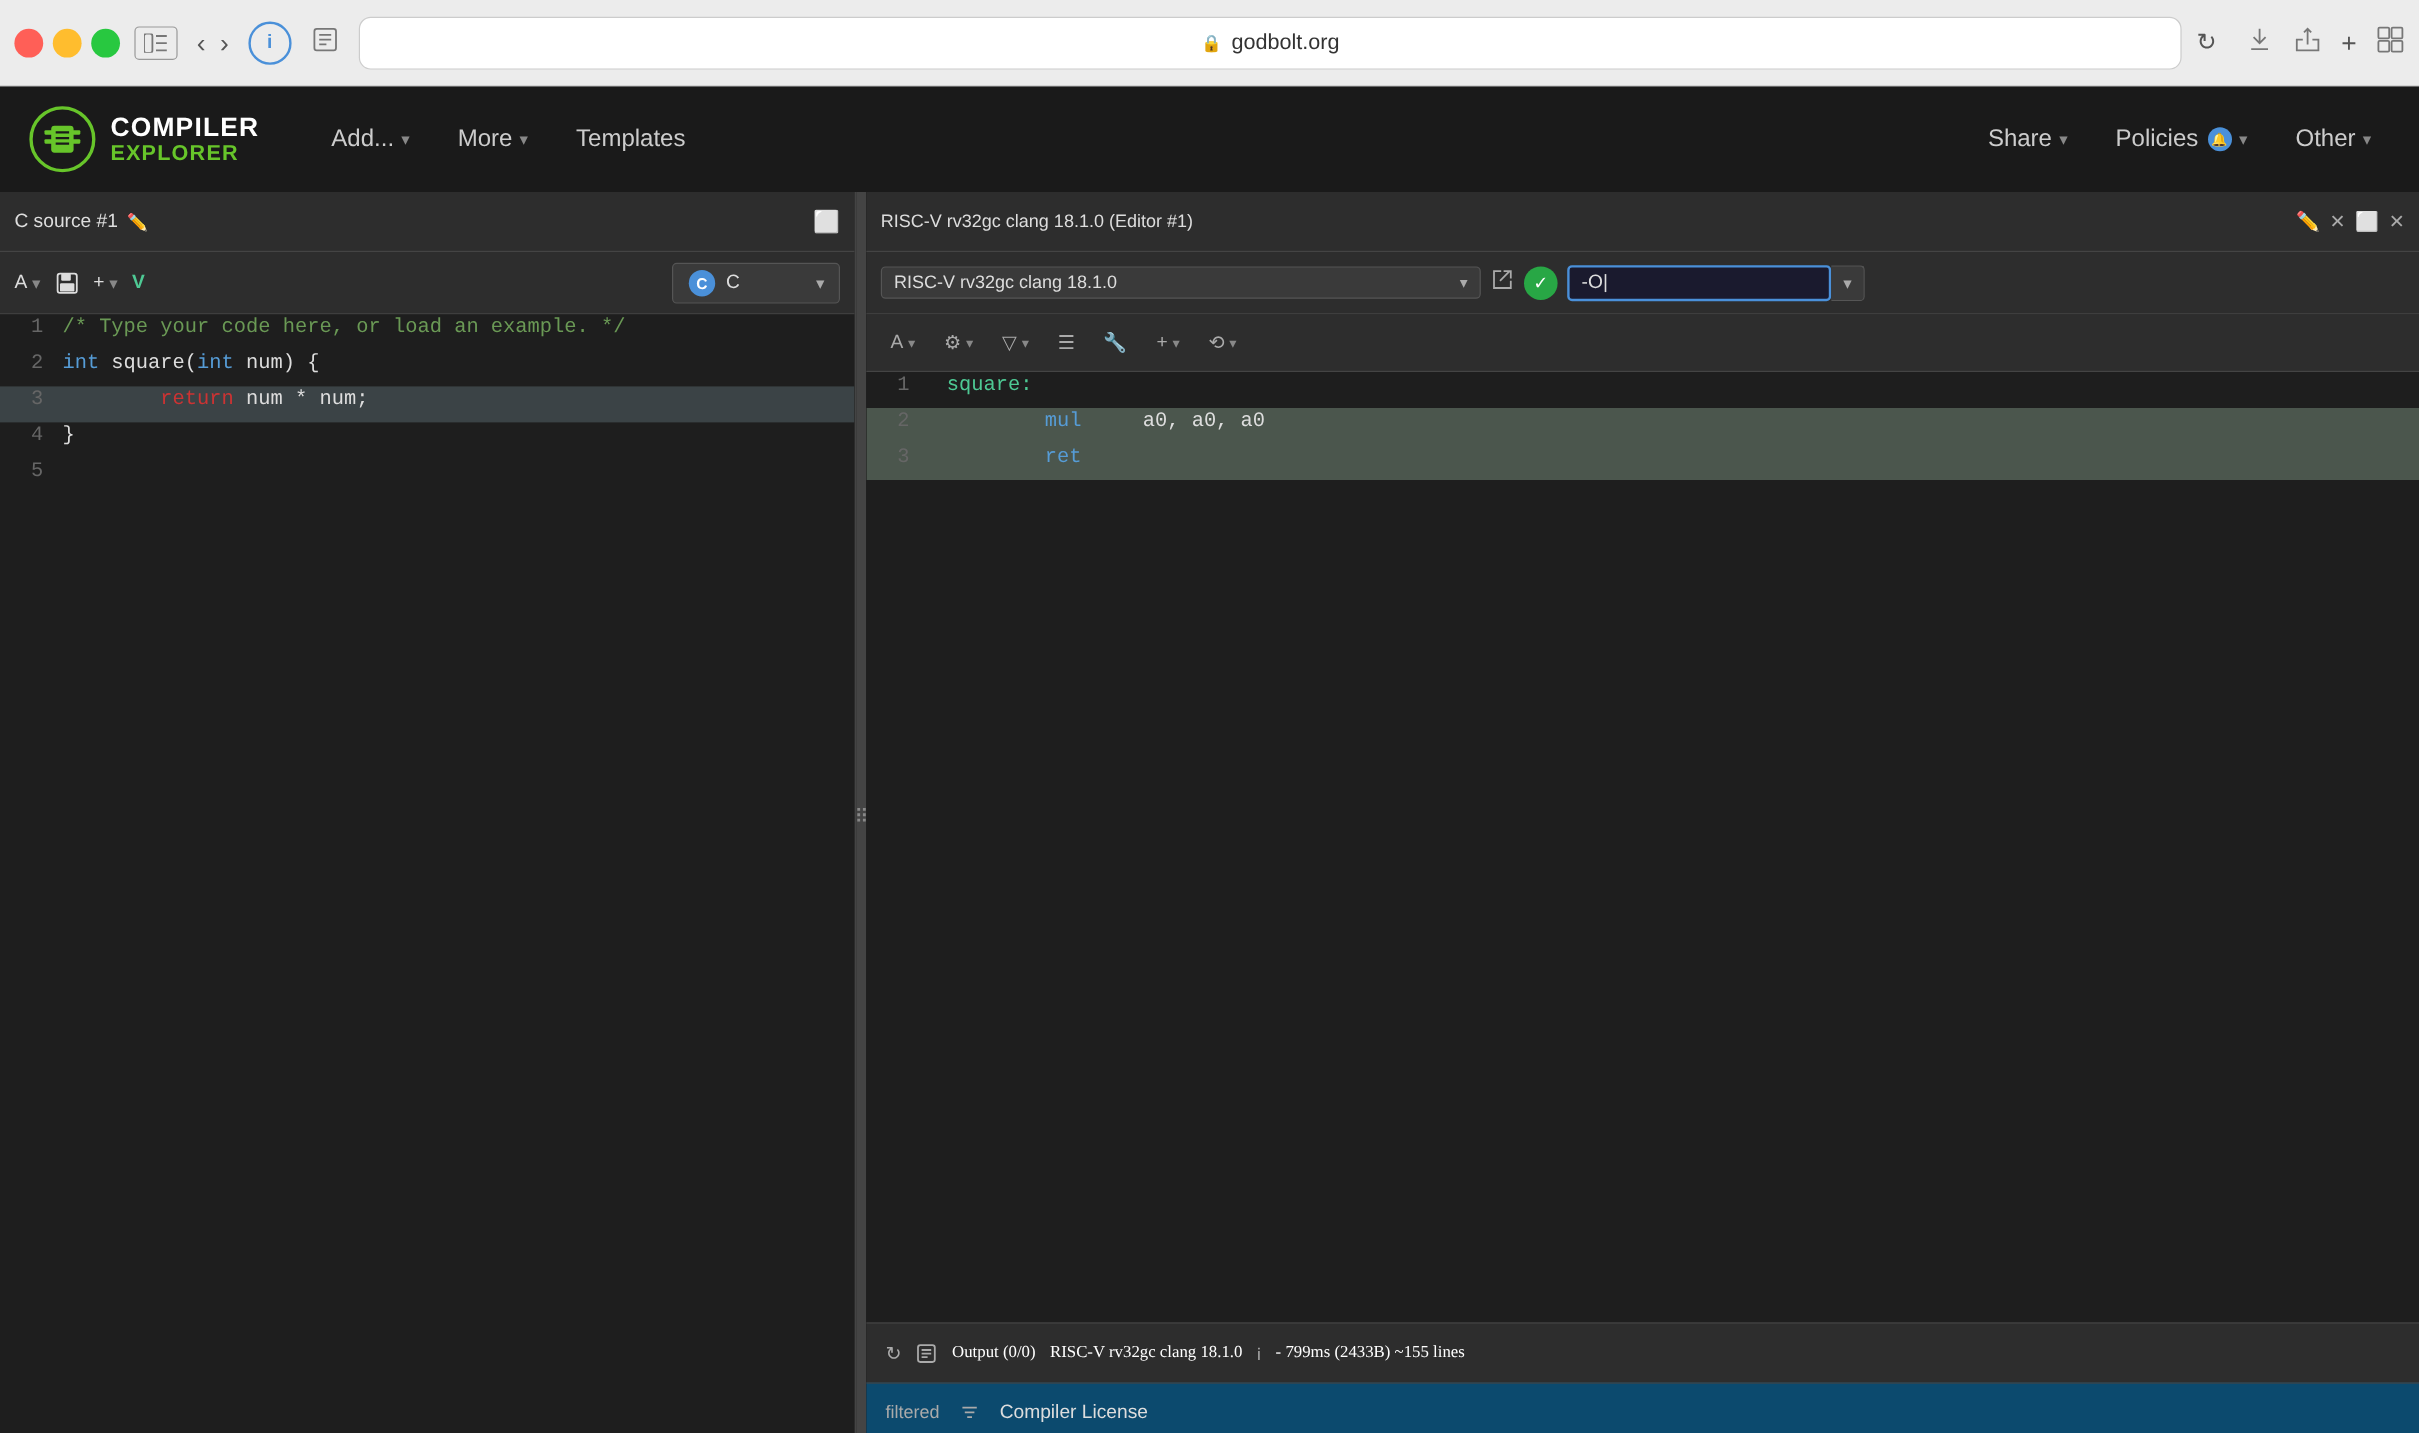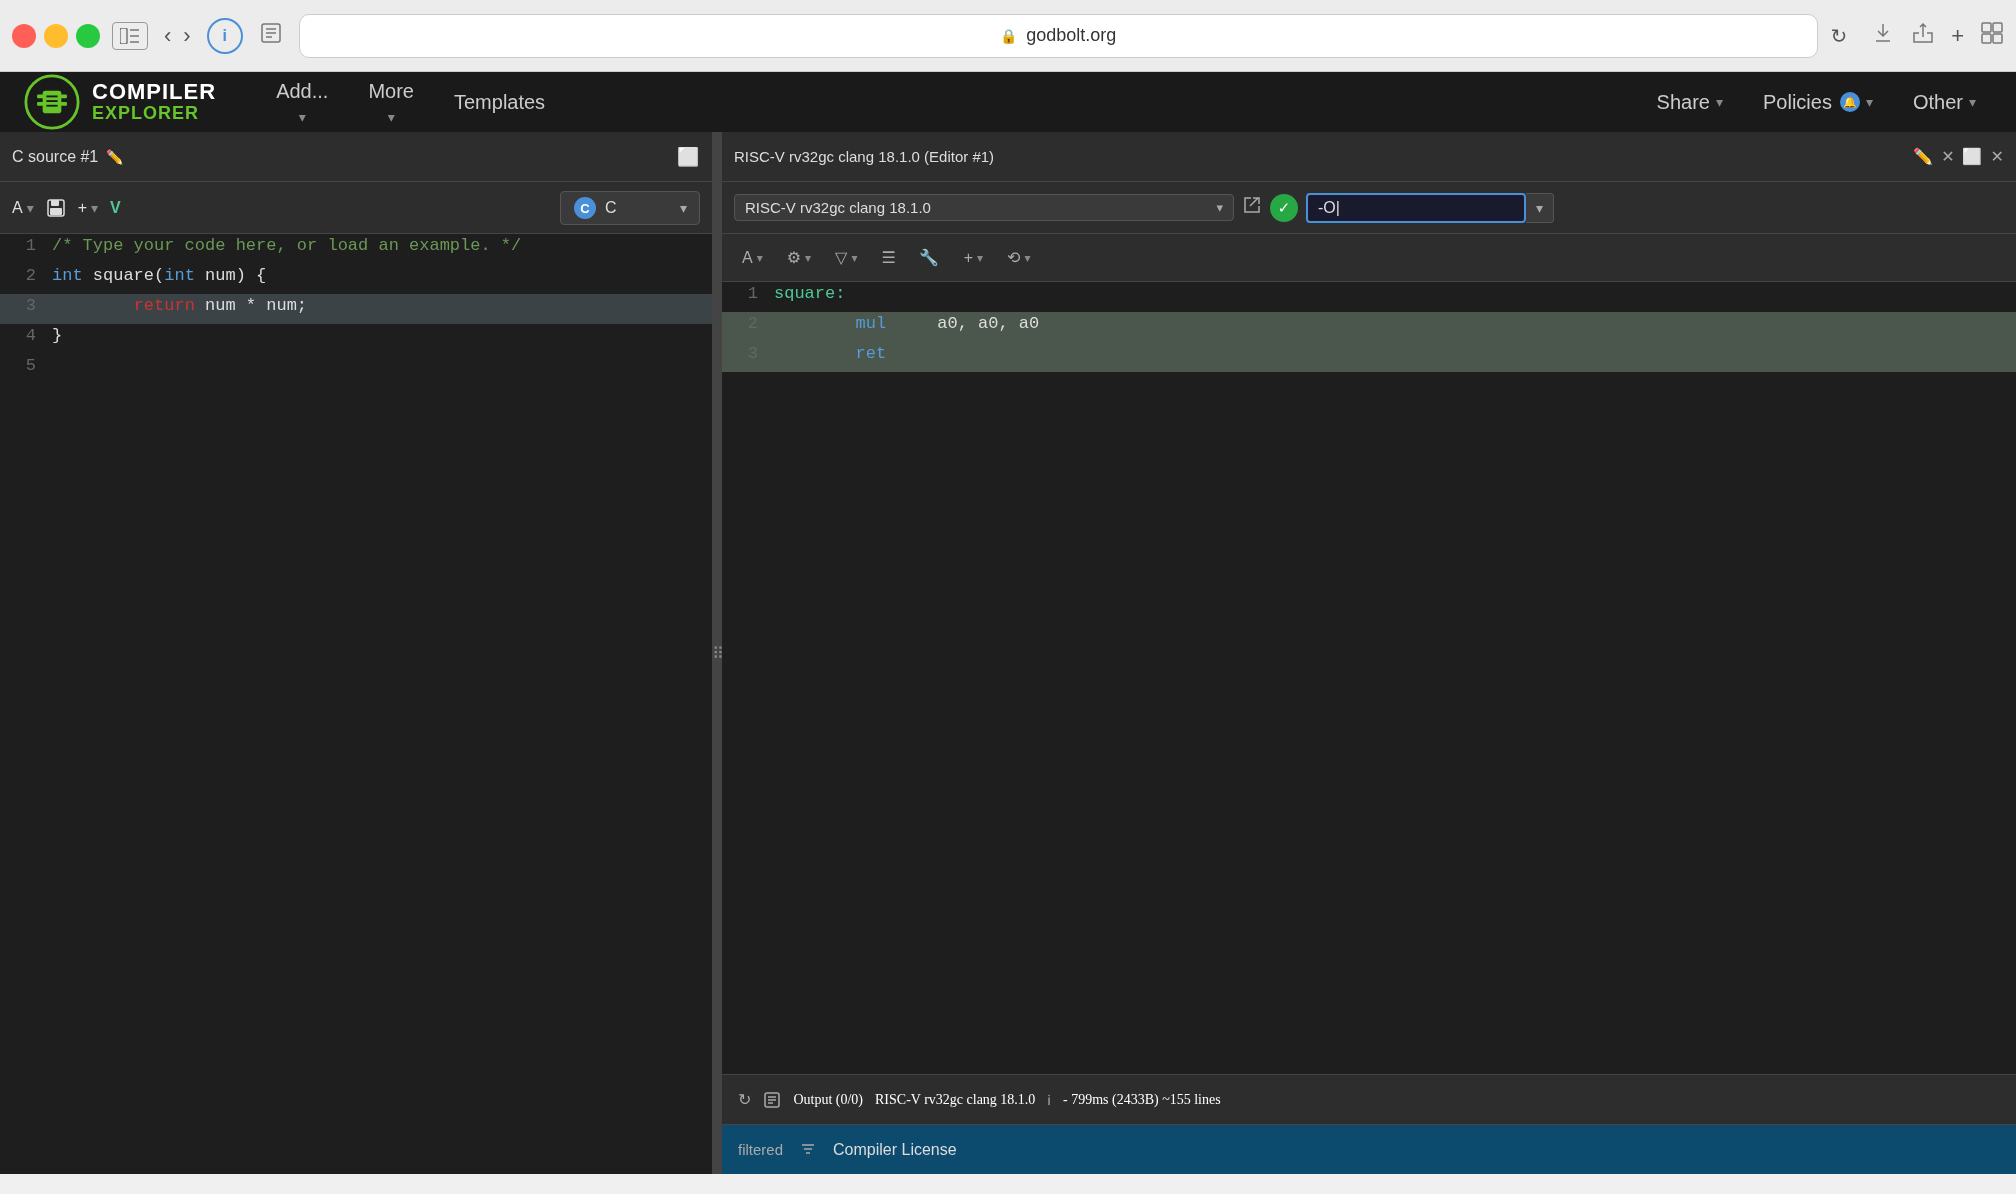--- a/index.html
+++ b/index.html
@@ -31,30 +31,30 @@
     .reload-btn { background: none; border: none; cursor: pointer; font-size: 20px; color: #555; }
     .browser-actions { display: flex; gap: 16px; align-items: center; margin-left: 12px; }
     .br-action-btn { background: none; border: none; cursor: pointer; font-size: 22px; color: #555; }
 
     
     .app-navbar {
       background: #1a1a1a;
       display: flex;
       align-items: center;
       padding: 11px 24px;
-      height: 60px;
+      height: 88px;
       gap: 0;
     }
     .logo-area { display: flex; align-items: center; gap: 12px; margin-right: 40px; }
     .logo-icon { width: 56px; height: 56px; }
     .logo-text { display: flex; flex-direction: column; line-height: 1.1; }
     .logo-text-top { color: white; font-size: 22px; font-weight: 700; letter-spacing: 1px; }
     .logo-text-bot { color: #67c52a; font-size: 18px; font-weight: 700; letter-spacing: 1px; }
 
-    .nav-btn-item { background: none; border: none; cursor: pointer; color: #ccc; font-size: 20px; padding: 8px 20px; display: flex; align-items: center; gap: 6px; flex-direction: column; }
+    .nav-btn-item { background: none; border: none; cursor: pointer; color: #ccc; font-size: 20px; padding: 8px 20px; display: flex; align-items: center; gap: 6px; }
     .nav-dropdown-arrow { font-size: 14px; color: #888; }
 
     .navbar-spacer { flex: 1; }
 
     .nav-right-btns { display: flex; align-items: center; gap: 8px; }
     .share-btn { background: none; border: none; cursor: pointer; color: #ccc; font-size: 20px; padding: 8px 16px; display: flex; align-items: center; gap: 6px; justify-content: center; }
     .policies-btn { background: none; border: none; cursor: pointer; color: #ccc; font-size: 20px; padding: 8px 16px; display: flex; align-items: center; gap: 6px; }
     .notification-badge { background: #4a90d9; color: white; border-radius: 50%; width: 20px; height: 20px; display: flex; align-items: center; justify-content: center; font-size: 11px; margin-left: 2px; }
     .other-btn { background: none; border: none; cursor: pointer; color: #ccc; font-size: 20px; padding: 8px 16px; display: flex; align-items: center; gap: 6px; }
 
@@ -207,21 +207,21 @@
     .assembly-output {
       flex: 1;
       background: #1e1e1e;
       font-family: 'Courier New', 'Consolas', monospace;
       font-size: 17px;
       overflow: auto;
     }
     .asm-line { display: flex; min-height: 30px; align-items: flex-start; }
     .asm-line.highlighted-green { background: #c6efce44; }
     .asm-num { width: 52px; text-align: right; padding-right: 16px; color: #666; user-select: none; padding-top: 2px; min-width: 52px; }
-    .asm-content { flex: 1; color: #ccc; padding-top: 2px; white-space: pre; }
+    .asm-content { flex: 1; color: #ccc; padding-top: 2px; white-space: pre; margin-left: 15px; }
     .asm-label { color: #4ec994; }
     .asm-instr { color: #569cd6; }
     .asm-operands { color: #ddd; }
 
     
     .output-footer {
       background: #2d2d2d;
       border-top: 1px solid #444;
       display: flex;
       align-items: center;

